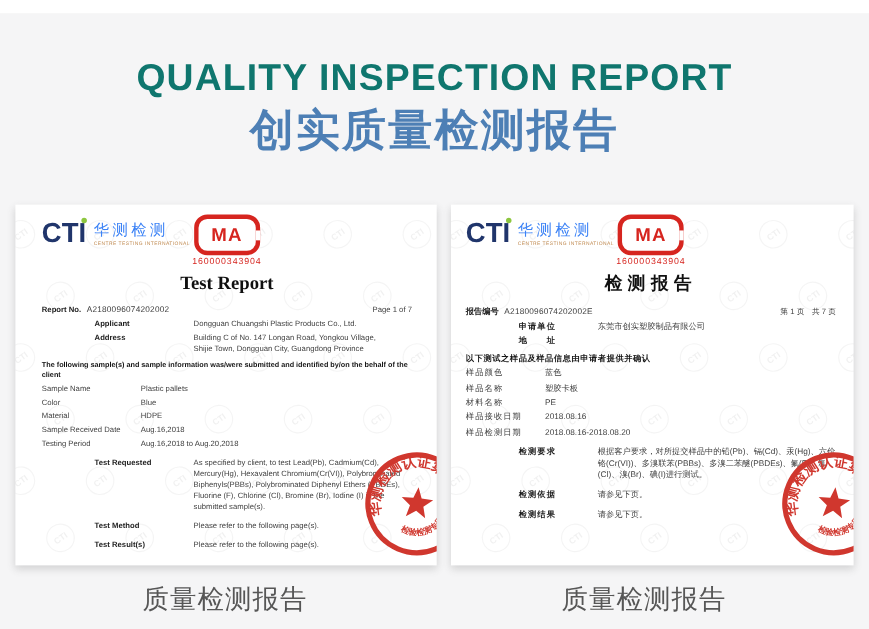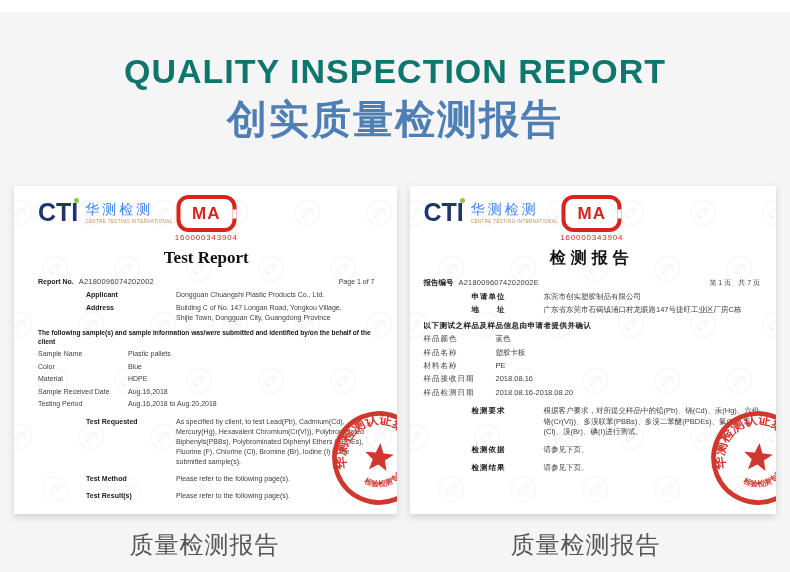--- a/index.html
+++ b/index.html
@@ -279,23 +279,20 @@
         </div>
         <div class="rows">
             <div class="row bold-label">
               <span class="lbl">申请单位</span>
               <span class="val">
                 <div>东莞市创实塑胶制品有限公司</div>
               </span>
             </div>
             <div class="row bold-label">
               <span class="lbl">地　　址</span>
-              <span class="val">
-                <div>广东省东莞市石碣镇涌口村龙眼路147号捷旺工业区厂房C栋</div>
-              </span>
             </div>
             <div class="statement">以下测试之样品及样品信息由申请者提供并确认</div>
             <div class="row">
               <span class="lbl">样品颜色</span>
               <span class="val">
                 <div>蓝色</div>
               </span>
             </div>
             <div class="row">
               <span class="lbl">样品名称</span>

